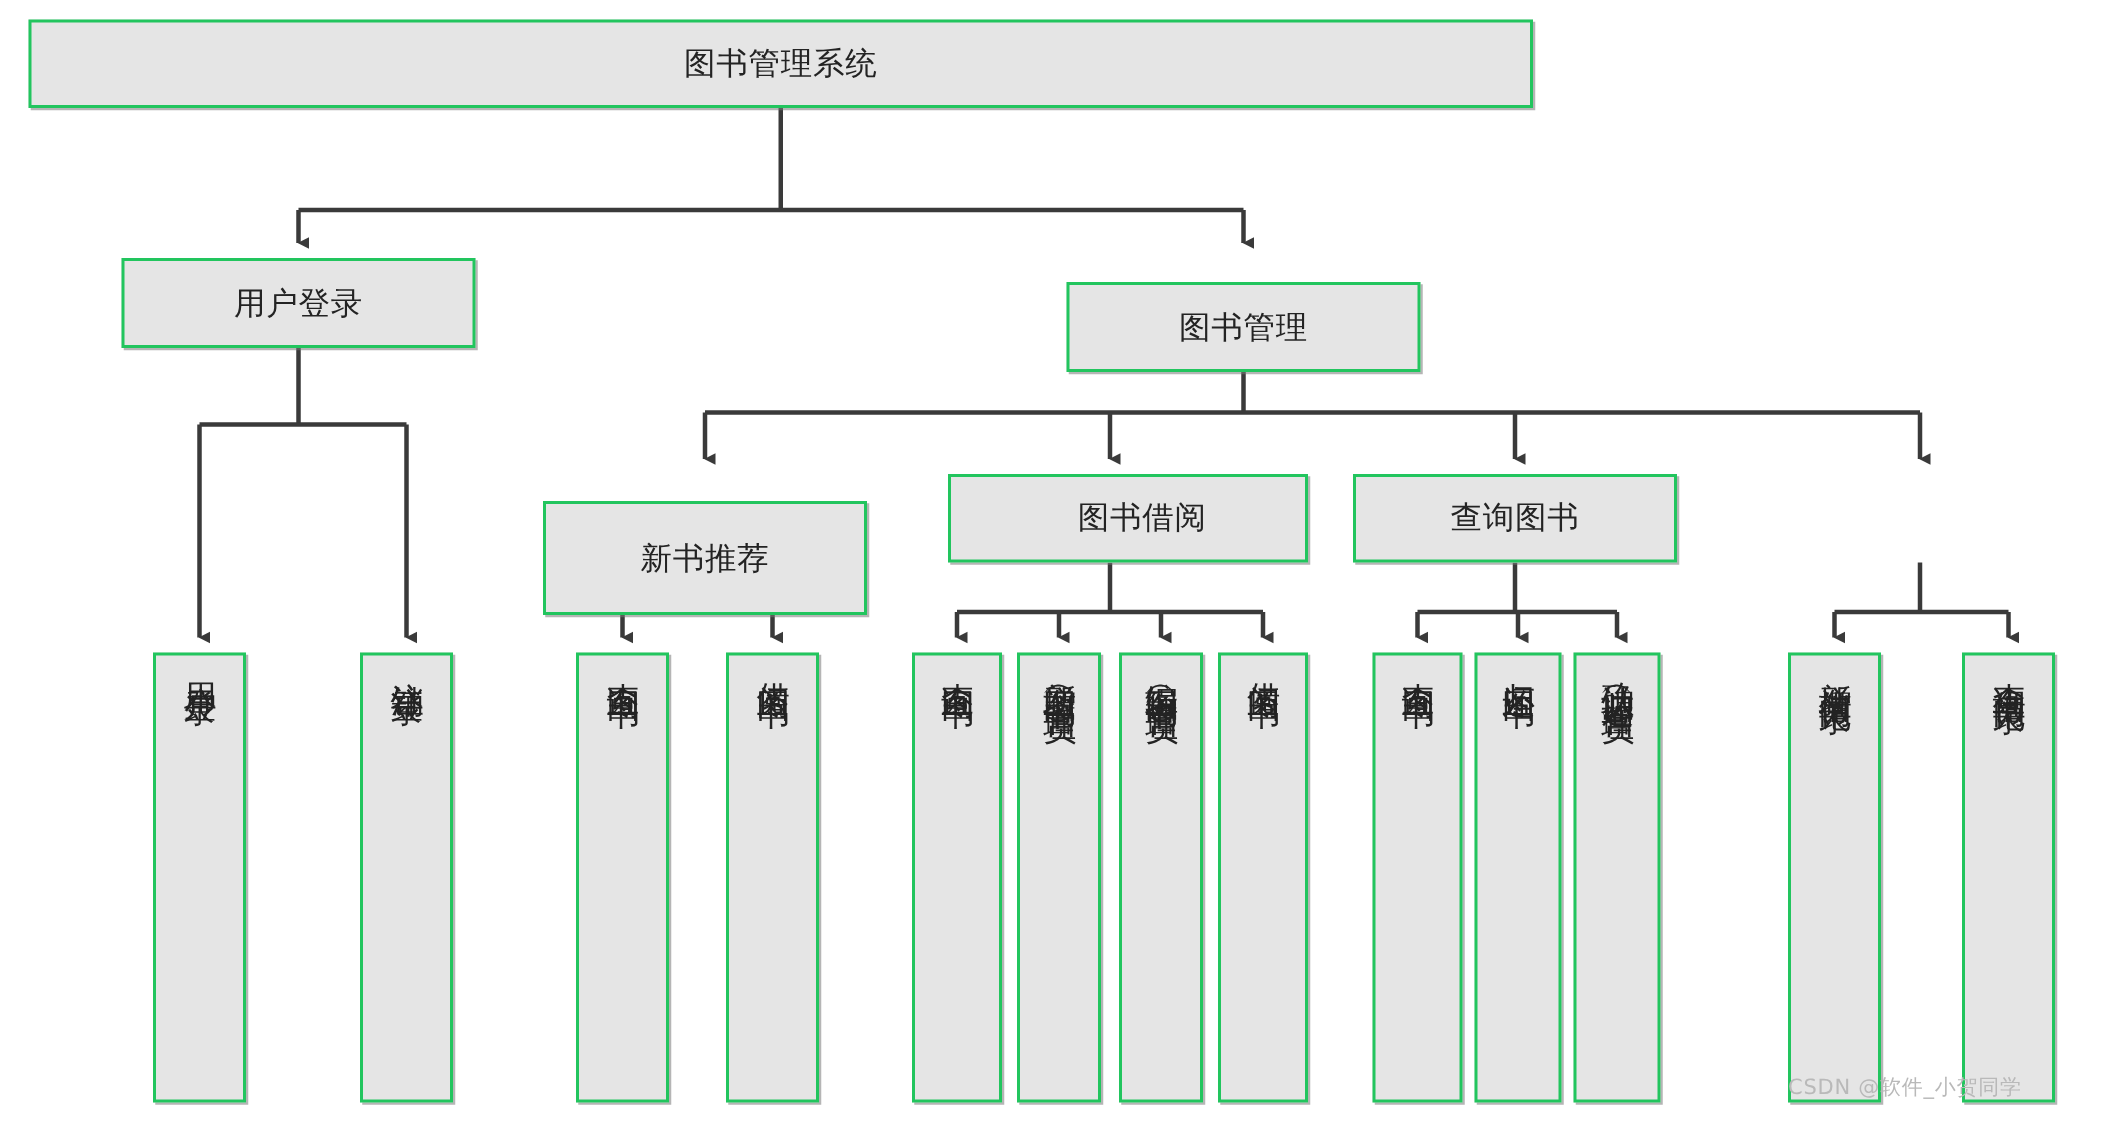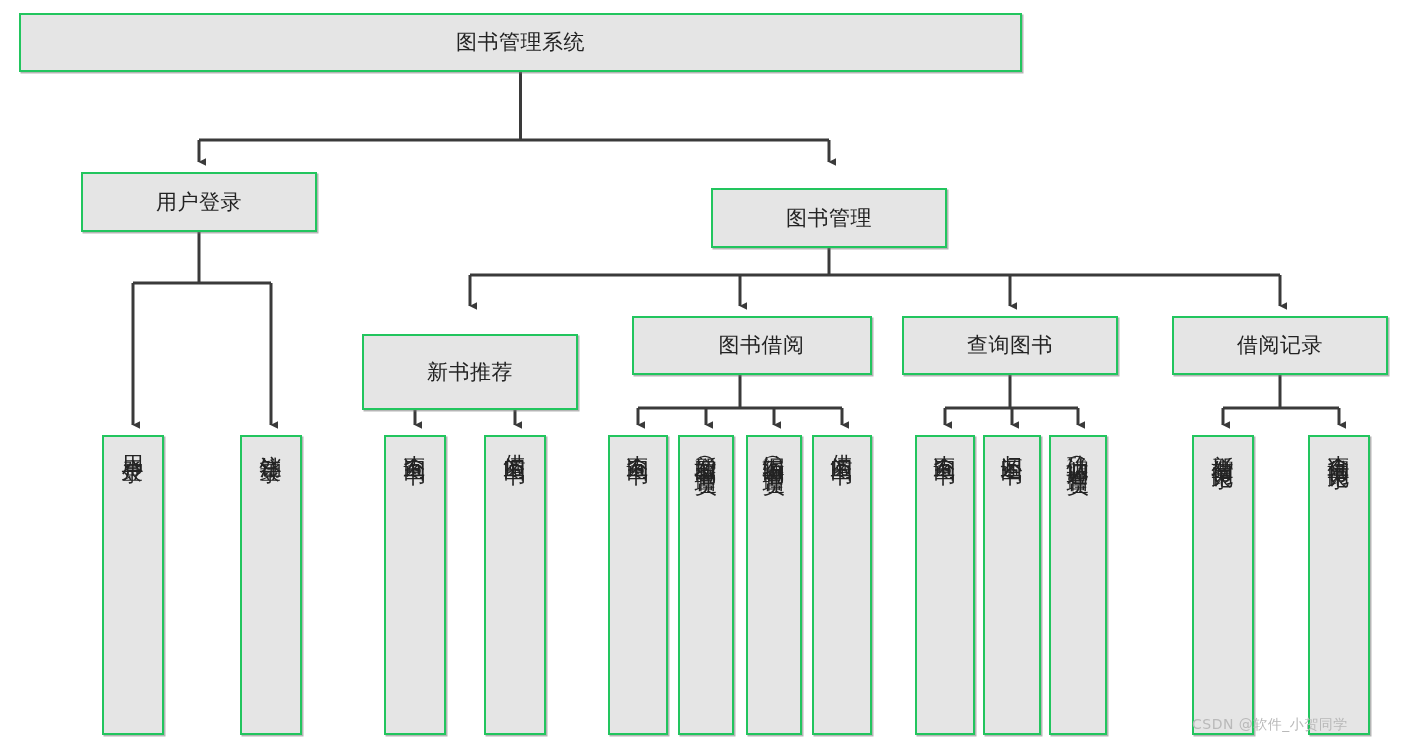--- a/index.html
+++ b/index.html
@@ -137,23 +137,20 @@
 
   <div class="node" id="node-l3-0" style="left: 362px; top: 334px; width: 216px; height: 76px;">
     <span class="node-label">新书推荐</span>
   </div>
   <div class="node" id="node-l3-1" style="left: 632px; top: 316px; width: 240px; height: 59px; padding-left: 19px;">
     <span class="node-label">图书借阅</span>
   </div>
   <div class="node" id="node-l3-2" style="left: 902px; top: 316px; width: 216px; height: 59px;">
     <span class="node-label">查询图书</span>
   </div>
-  <div class="node" id="node-l3-3" style="left: 1172px; top: 316px; width: 216px; height: 59px;">
-    <span class="node-label">借阅记录</span>
-  </div>
 
   <div class="node vertical" id="node-leaf-0" style="left: 102px; top: 435px; width: 62px; height: 300px;">
     <span class="node-label">用户登录</span>
   </div>
   <div class="node vertical" id="node-leaf-1" style="left: 240px; top: 435px; width: 62px; height: 300px;">
     <span class="node-label">注销登录</span>
   </div>
   <div class="node vertical" id="node-leaf-2" style="left: 384px; top: 435px; width: 62px; height: 300px;">
     <span class="node-label">查询图书</span>
   </div>

